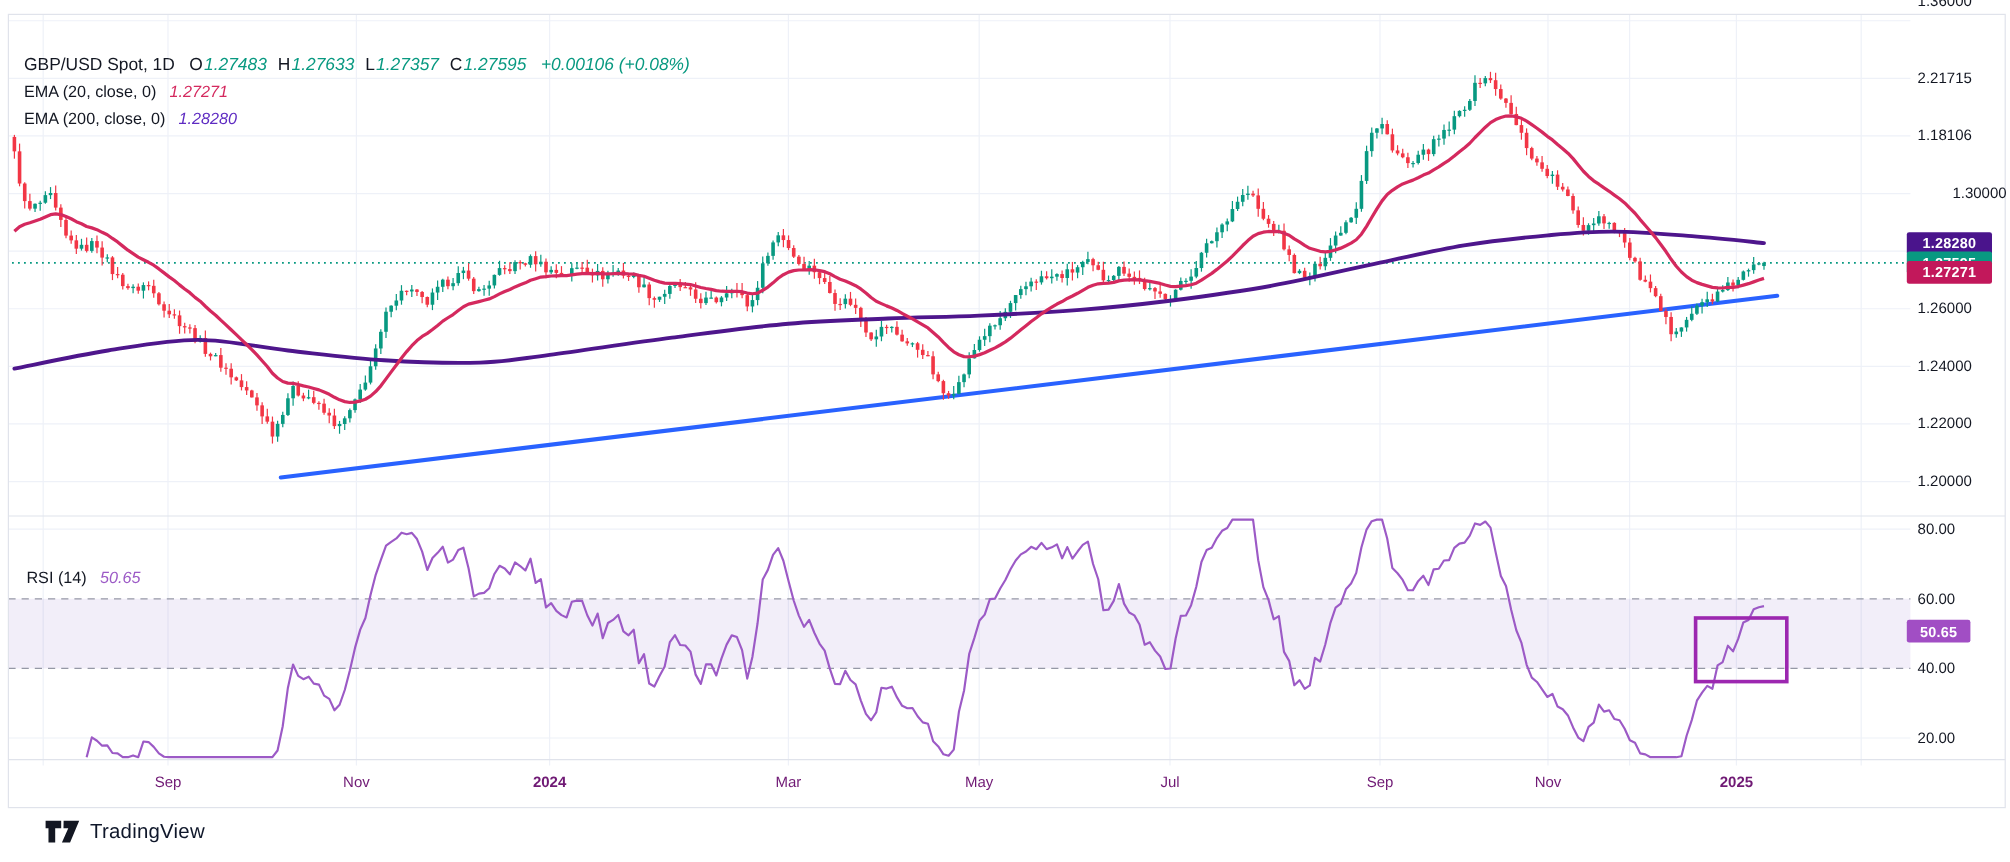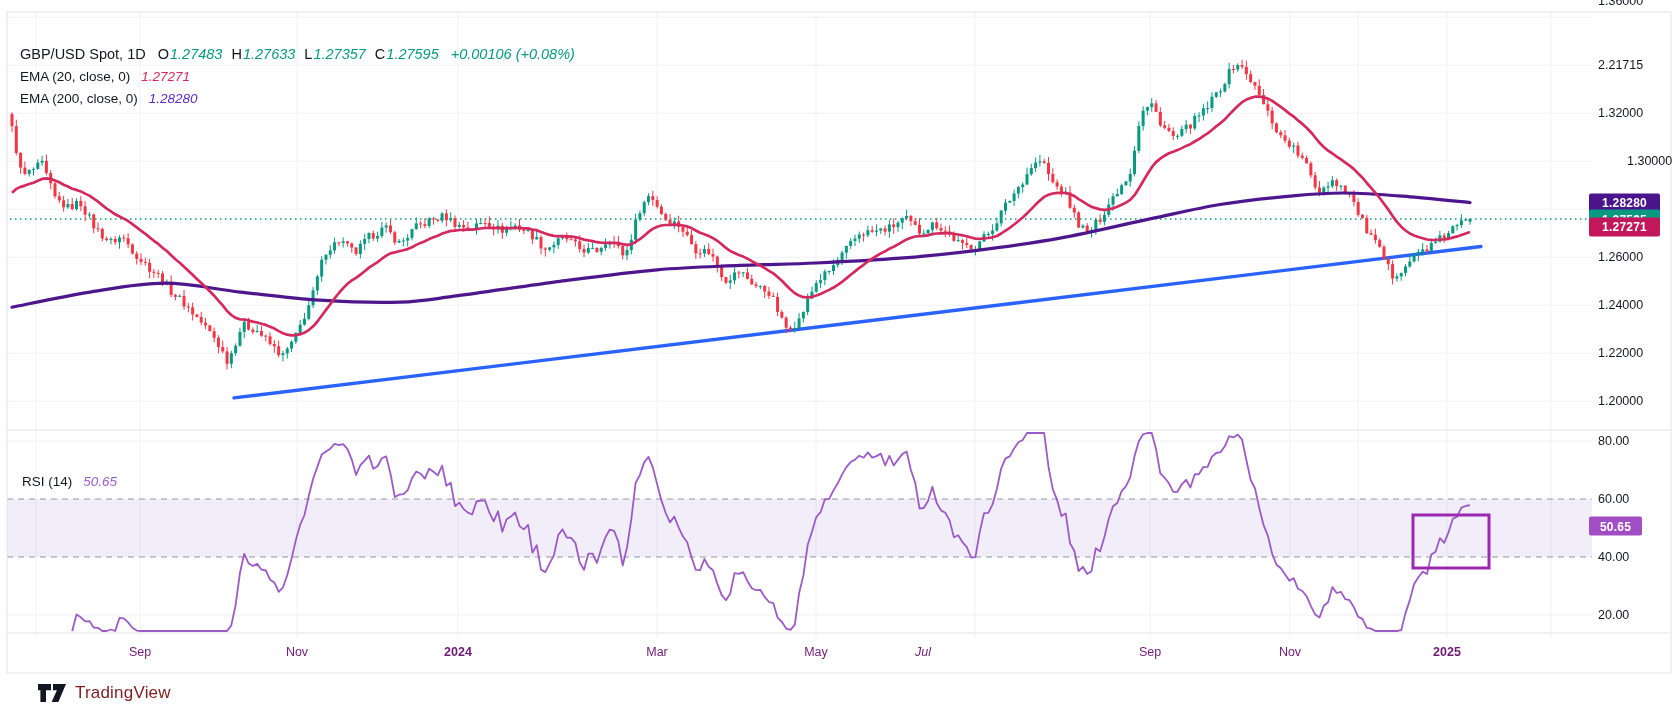--- a/index.html
+++ b/index.html
@@ -19,21 +19,21 @@
   .lrow.sm{font-size:13.5px;}
   .sym{margin-right:12px;}
   .kv{margin-right:9px;}
   .k{color:#131722;}
   .v{margin-left:1px;font-style:italic;}
   .up{color:#089981;}
   .chg{margin-left:3px;}
   .k2{margin-right:10px;}
   .rsi-legend{left:22px;top:446px;display:flex;align-items:center;font-size:13.5px;z-index:3;}
   .brand{position:absolute;left:37px;top:683px;display:flex;align-items:center;z-index:3;}
-  .brand-text{font-size:17px;color:#7f1d1d;margin-left:8px;letter-spacing:.2px;text-align:right;}
+  .brand-text{font-size:17px;color:#0f172a;margin-left:8px;letter-spacing:.2px;text-align:right;}
 </style>
 </head>
 <body>
 
 <div class="stage">
 
   <svg id="plot" width="1675" height="718">
       <line x1="7" x2="1592" y1="17.279999999999575" y2="17.279999999999575" stroke="#eef1f8" stroke-width="1"></line>
       <line x1="7" x2="1592" y1="65.2799999999996" y2="65.2799999999996" stroke="#eef1f8" stroke-width="1"></line>
       <line x1="7" x2="1592" y1="113.27999999999966" y2="113.27999999999966" stroke="#eef1f8" stroke-width="1"></line>
@@ -747,36 +747,36 @@
       <path d="M72.2 631.0L76.5 614.5L80.8 617.3L85.1 621.4L89.4 621.1L93.7 627.5L98.0 627.8L102.3 631.0L106.6 631.0L110.9 629.5L115.2 631.0L119.5 617.9L123.8 618.4L128.1 622.4L132.4 627.8L136.7 630.6L141.0 631.0L145.3 631.0L149.6 631.0L153.9 631.0L158.2 631.0L162.5 631.0L166.8 631.0L171.1 631.0L175.4 631.0L179.7 631.0L184.0 631.0L188.3 631.0L192.6 631.0L196.9 631.0L201.2 631.0L205.5 631.0L209.8 631.0L214.1 631.0L218.4 631.0L222.7 631.0L227.0 631.0L231.3 625.4L235.6 605.2L239.9 573.3L244.2 553.8L248.5 563.2L252.8 566.0L257.2 563.9L261.5 569.7L265.8 570.5L270.1 579.7L274.4 582.4L278.7 591.9L283.0 587.3L287.3 575.0L291.6 558.6L295.9 539.7L300.2 524.7L304.5 515.0L308.8 495.6L313.1 479.0L317.4 466.6L321.7 454.6L326.0 451.5L330.3 448.7L334.6 443.9L338.9 445.2L343.2 444.1L347.5 449.2L351.8 459.7L356.1 475.0L360.4 465.0L364.7 460.7L369.0 455.6L373.3 468.8L377.6 466.3L381.9 458.3L386.2 456.4L390.5 473.7L394.8 497.0L399.1 494.7L403.4 494.1L407.7 490.2L412.0 478.3L416.3 471.5L420.6 473.7L424.9 478.6L429.2 468.7L433.5 471.7L437.8 475.4L442.1 465.6L446.4 485.8L450.7 482.6L455.0 506.2L459.3 502.6L463.6 509.1L467.9 512.6L472.2 514.5L476.5 501.5L480.8 500.5L485.1 500.7L489.4 512.7L493.7 521.3L498.0 511.3L502.3 531.8L506.6 519.2L510.9 516.6L515.2 512.5L519.5 526.1L523.8 529.4L528.1 524.8L532.4 552.7L536.7 545.1L541.0 569.6L545.3 572.1L549.6 563.4L553.9 555.4L558.2 535.1L562.5 529.3L566.8 537.5L571.1 537.9L575.4 543.0L579.7 562.2L584.0 569.9L588.3 553.7L592.6 553.6L596.9 562.9L601.2 548.9L605.5 537.2L609.8 529.5L614.1 530.9L618.4 541.8L622.7 565.5L627.0 547.5L631.3 519.4L635.6 483.0L639.9 474.9L644.2 462.4L648.5 456.8L652.8 467.3L657.1 484.1L661.4 500.4L665.7 513.0L670.0 522.4L674.3 516.5L678.6 527.3L682.9 536.3L687.2 542.2L691.5 557.2L695.8 569.9L700.1 570.1L704.4 559.0L708.7 566.7L713.0 570.3L717.3 583.6L721.6 594.9L725.9 600.2L730.2 593.7L734.5 573.1L738.8 573.8L743.2 572.2L747.5 581.2L751.8 588.2L756.1 590.2L760.4 590.0L764.7 596.9L769.0 602.0L773.3 603.1L777.6 617.7L781.9 622.0L786.2 628.6L790.5 629.8L794.8 624.7L799.1 593.2L803.4 575.4L807.7 544.8L812.0 531.6L816.3 517.1L820.6 512.2L824.9 499.3L829.2 498.8L833.5 490.4L837.8 483.3L842.1 474.4L846.4 467.1L850.7 462.0L855.0 459.6L859.3 455.7L863.6 457.7L867.9 452.4L872.2 457.6L876.5 456.1L880.8 453.6L885.1 465.3L889.4 455.9L893.7 465.5L898.0 459.6L902.3 454.1L906.6 451.4L910.9 470.0L915.2 482.7L919.5 508.5L923.8 508.0L928.1 500.7L932.4 486.7L936.7 503.0L941.0 510.4L945.3 512.8L949.6 520.4L953.9 537.3L958.2 535.2L962.5 542.2L966.8 547.1L971.1 557.5L975.4 557.1L979.7 532.1L984.0 513.2L988.3 512.9L992.6 504.3L996.9 489.0L1001.2 468.3L1005.5 458.4L1009.8 456.4L1014.1 448.4L1018.4 442.3L1022.7 440.0L1027.0 433.0L1031.3 433.0L1035.6 433.0L1039.9 433.0L1044.2 433.0L1048.5 466.8L1052.8 489.3L1057.1 499.9L1061.4 516.1L1065.7 513.4L1070.0 543.2L1074.3 550.7L1078.6 571.0L1082.9 566.8L1087.2 574.0L1091.5 571.2L1095.8 548.2L1100.1 551.4L1104.4 537.1L1108.7 519.0L1113.0 506.3L1117.3 503.0L1121.6 491.1L1125.9 486.3L1130.2 477.4L1134.5 456.3L1138.8 441.3L1143.1 434.3L1147.4 433.0L1151.7 433.0L1156.0 448.8L1160.3 473.4L1164.6 477.7L1168.9 483.3L1173.2 491.9L1177.5 491.8L1181.8 484.3L1186.1 479.8L1190.4 487.5L1194.7 474.5L1199.0 474.0L1203.3 467.1L1207.6 466.8L1211.9 456.6L1216.2 453.0L1220.5 452.2L1224.8 446.3L1229.2 436.2L1233.5 437.4L1237.8 434.6L1242.1 439.7L1246.4 460.3L1250.7 480.0L1255.0 488.4L1259.3 508.1L1263.6 525.2L1267.9 535.8L1272.2 554.0L1276.5 564.7L1280.8 568.3L1285.1 574.4L1289.4 580.8L1293.7 578.2L1298.0 588.8L1302.3 591.0L1306.6 596.2L1310.9 606.2L1315.2 614.6L1319.5 617.6L1323.8 605.7L1328.1 602.2L1332.4 587.1L1336.7 593.0L1341.0 591.9L1345.3 599.2L1349.6 600.2L1353.9 607.3L1358.2 616.9L1362.5 618.9L1366.8 627.8L1371.1 628.6L1375.4 631.0L1379.7 631.0L1384.0 631.0L1388.3 631.0L1392.6 631.0L1396.9 631.0L1401.2 630.2L1405.5 613.1L1409.8 600.1L1414.1 583.9L1418.4 577.2L1422.7 571.6L1427.0 574.0L1431.3 554.5L1435.6 551.7L1439.9 538.1L1444.2 542.8L1448.5 532.4L1452.8 518.7L1457.1 516.6L1461.4 507.7L1465.7 506.0L1470.0 505.1" fill="none" stroke="#9c5ac6" stroke-width="1.8" stroke-linejoin="round"></path>
       <rect x="1413" y="515" width="76" height="53" fill="none" stroke="#9c27b0" stroke-width="3"></rect>
       <line x1="7" x2="1671" y1="430" y2="430" stroke="#e0e3eb" stroke-width="1"></line>
       <line x1="7" x2="1671" y1="633" y2="633" stroke="#e0e3eb" stroke-width="1"></line>
       <rect x="7" y="12" width="1664" height="661" fill="none" stroke="#e0e3eb" stroke-width="1"></rect>
     </svg>
 
   <div id="labels">
       <div class="ytick" style="top: 1px;">1.36000</div>
       <div class="ytick" style="top: 65.28px;">2.21715</div>
-      <div class="ytick" style="top: 113.28px;">1.32000</div>
+      <div class="ytick" style="top: 113.28px;">1.18106</div>
       <div class="ytick" style="top: 161.28px; margin-left: 29px;">1.30000</div>
       <div class="ytick" style="top: 257.28px;">1.26000</div>
       <div class="ytick" style="top: 305.28px;">1.24000</div>
       <div class="ytick" style="top: 353.28px;">1.22000</div>
       <div class="ytick" style="top: 401.28px;">1.20000</div>
       <div class="ytick" style="top: 441px;">80.00</div>
       <div class="ytick" style="top: 499px;">60.00</div>
       <div class="ytick" style="top: 557px;">40.00</div>
       <div class="ytick" style="top: 615px;">20.00</div>
       <div class="xtick" style="left: 140px;">Sep</div>
       <div class="xtick" style="left: 297px;">Nov</div>
       <div class="xtick bold" style="left: 458px;">2024</div>
       <div class="xtick" style="left: 657px;">Mar</div>
       <div class="xtick" style="left: 816px;">May</div>
-      <div class="xtick" style="left: 923px; font-style: italic;">Jul</div>
+      <div class="xtick" style="left: 975px;">Jul</div>
       <div class="xtick" style="left: 1150px;">Sep</div>
       <div class="xtick" style="left: 1290px;">Nov</div>
       <div class="xtick bold" style="left: 1447px;">2025</div>
       <div class="badge" style="top: 202.56px; background: rgb(74, 20, 140);">1.28280</div>
       <div class="badge" style="top: 219px; background: rgb(8, 153, 129);">1.27595</div>
       <div class="badge" style="top: 226.776px; background: rgb(194, 24, 91);">1.27271</div>
       <div class="badge small" style="top: 526.115px; background: rgb(161, 78, 196);">50.65</div>
     </div>
 
   <div class="legend">

